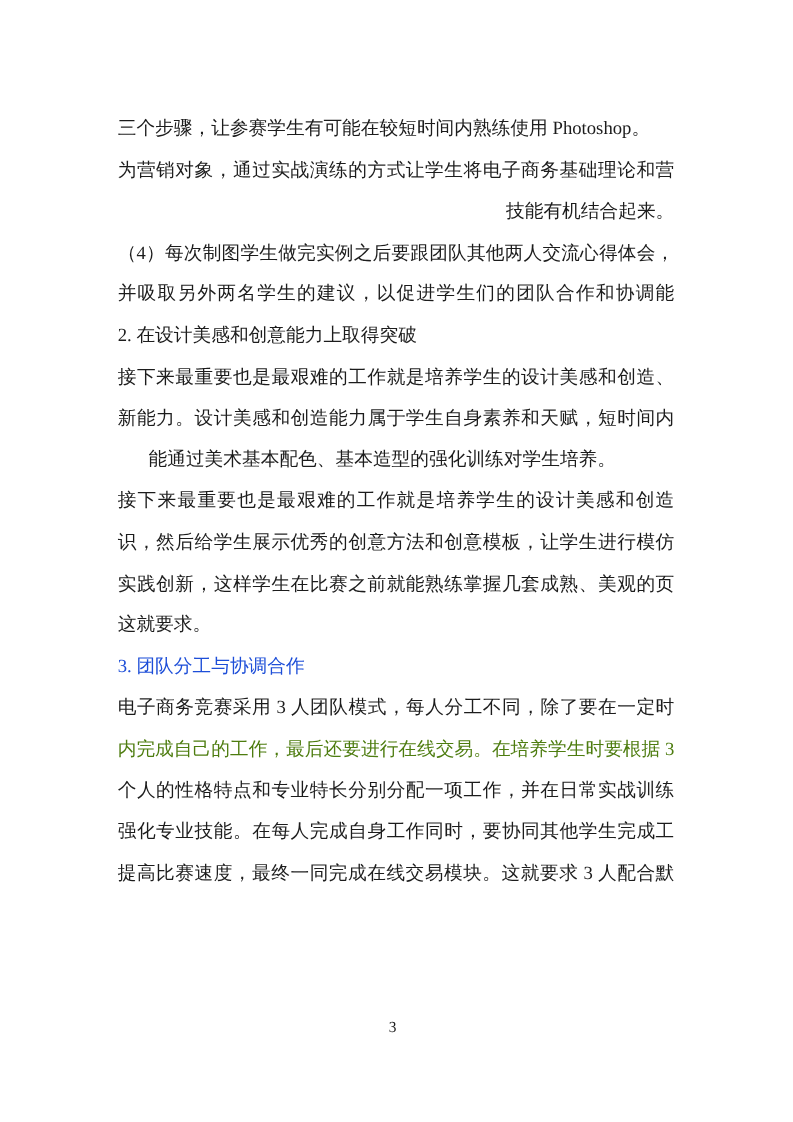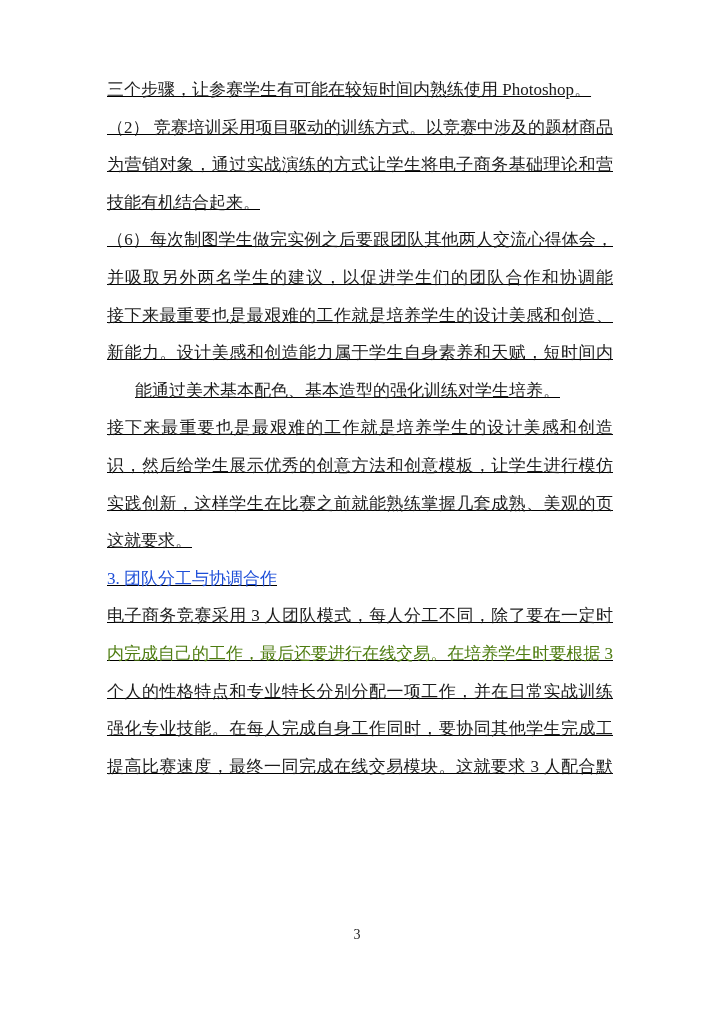--- a/index.html
+++ b/index.html
@@ -11,23 +11,22 @@
     position: relative;
     width: 721px;
     height: 1020px;
     background: #ffffff;
     overflow: hidden;
     font-family: "Liberation Serif", "DejaVu Serif", serif;
   }
   .text-block {
     position: absolute;
     left: 107px;
-    top: 71px;
+    top: 98px;
     width: 506px;
-    text-decoration: underline;
   }
   .line {
     height: 37.6px;
     line-height: 37.6px;
     font-size: 17px;
     color: #1c1c1c;
     white-space: nowrap;
     max-height: 37.6px;
     overflow: hidden;
   }
@@ -47,25 +46,25 @@
     color: #1c1c1c;
     line-height: 1;
   }
 </style>
 </head>
 <body>
 
 <div class="page">
   <div class="text-block" id="text-block">
       <div class="line" style="color: rgb(28, 28, 28);">三个步骤，让参赛学生有可能在较短时间内熟练使用 Photoshop。</div>
-      <div class="line full" style="color: rgb(28, 28, 28);">（2） 竞赛培训采用项目驱动的训练方式。以竞赛中涉及的题材商品</div>
       <div class="line full" style="color: rgb(28, 28, 28);">为营销对象，通过实战演练的方式让学生将电子商务基础理论和营销</div>
-      <div class="line" style="color: rgb(28, 28, 28);">技能有机结合起来。</div>
-      <div class="line full" style="color: rgb(28, 28, 28);">（6）每次制图学生做完实例之后要跟团队其他两人交流心得体会，</div>
+      <div class="line" style="color: rgb(28, 28, 28); text-align: right;">技能有机结合起来。</div>
+      <div class="line full" style="color: rgb(28, 28, 28);">（4）每次制图学生做完实例之后要跟团队其他两人交流心得体会，</div>
       <div class="line full" style="color: rgb(28, 28, 28);">并吸取另外两名学生的建议，以促进学生们的团队合作和协调能力。</div>
+      <div class="line" style="color: rgb(28, 28, 28);">2. 在设计美感和创意能力上取得突破</div>
       <div class="line full" style="color: rgb(28, 28, 28);">接下来最重要也是最艰难的工作就是培养学生的设计美感和创造、创</div>
       <div class="line full" style="color: rgb(28, 28, 28);">新能力。设计美感和创造能力属于学生自身素养和天赋，短时间内只</div>
       <div class="line" style="color: rgb(28, 28, 28); margin-left: 28px;">能通过美术基本配色、基本造型的强化训练对学生培养。</div>
       <div class="line full" style="color: rgb(28, 28, 28);">接下来最重要也是最艰难的工作就是培养学生的设计美感和创造</div>
       <div class="line full" style="color: rgb(28, 28, 28);">识，然后给学生展示优秀的创意方法和创意模板，让学生进行模仿和</div>
       <div class="line full" style="color: rgb(28, 28, 28);">实践创新，这样学生在比赛之前就能熟练掌握几套成熟、美观的页面</div>
       <div class="line" style="color: rgb(28, 28, 28);">这就要求。</div>
       <div class="line" style="color: #1d4ed8;">3. 团队分工与协调合作</div>
       <div class="line full" style="color: rgb(28, 28, 28);">电子商务竞赛采用 3 人团队模式，每人分工不同，除了要在一定时间</div>
       <div class="line full" style="color: #4d7c0f;">内完成自己的工作，最后还要进行在线交易。在培养学生时要根据 3</div>

